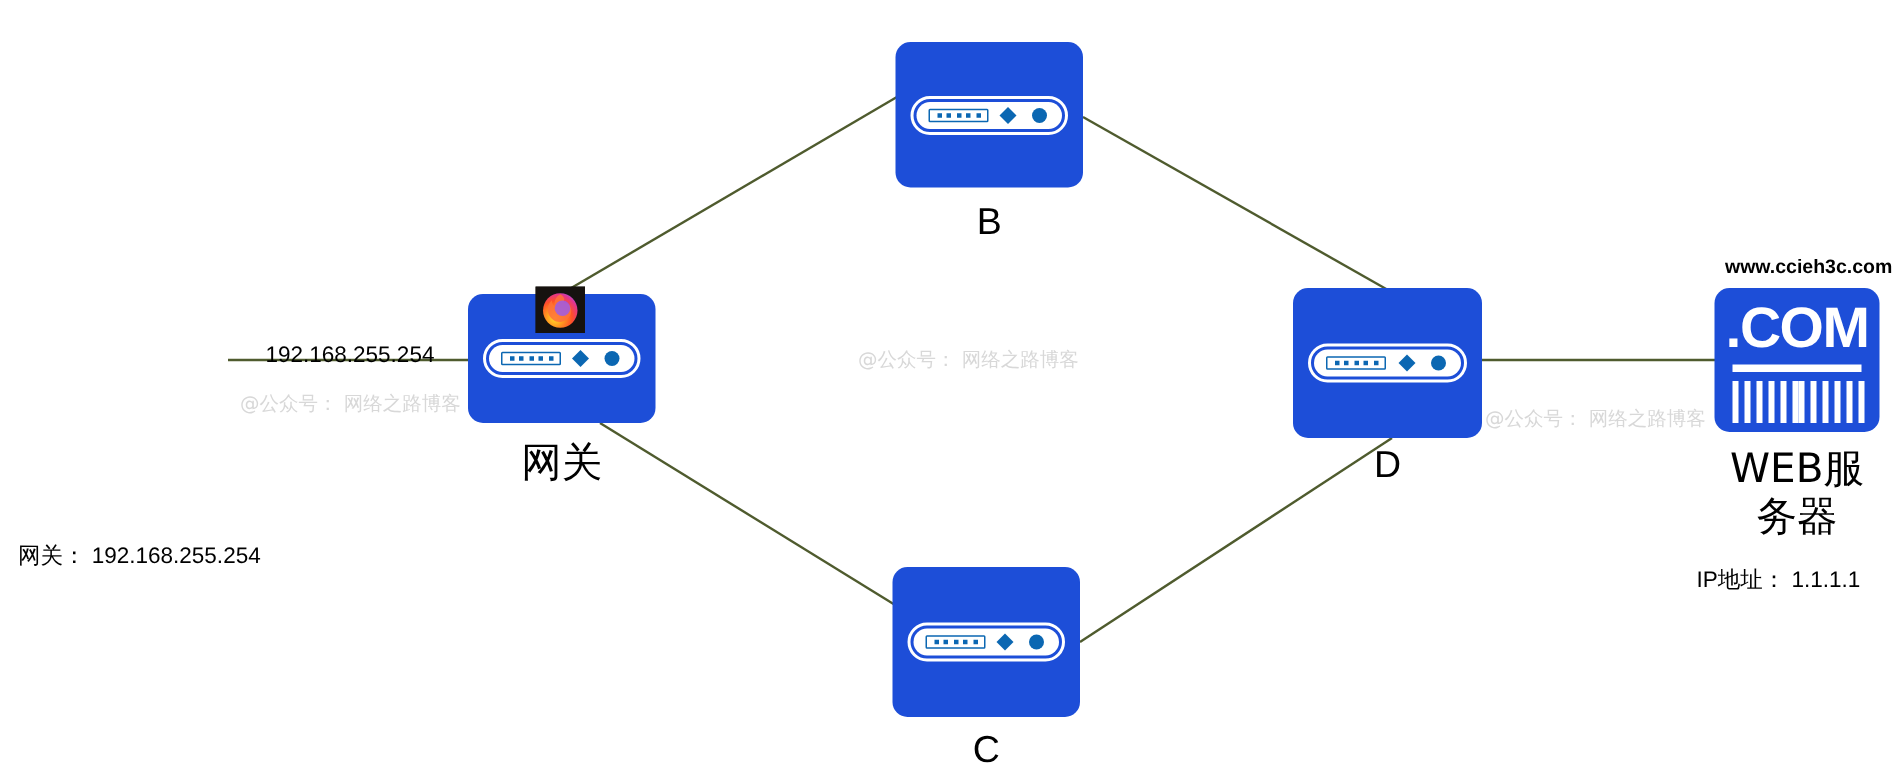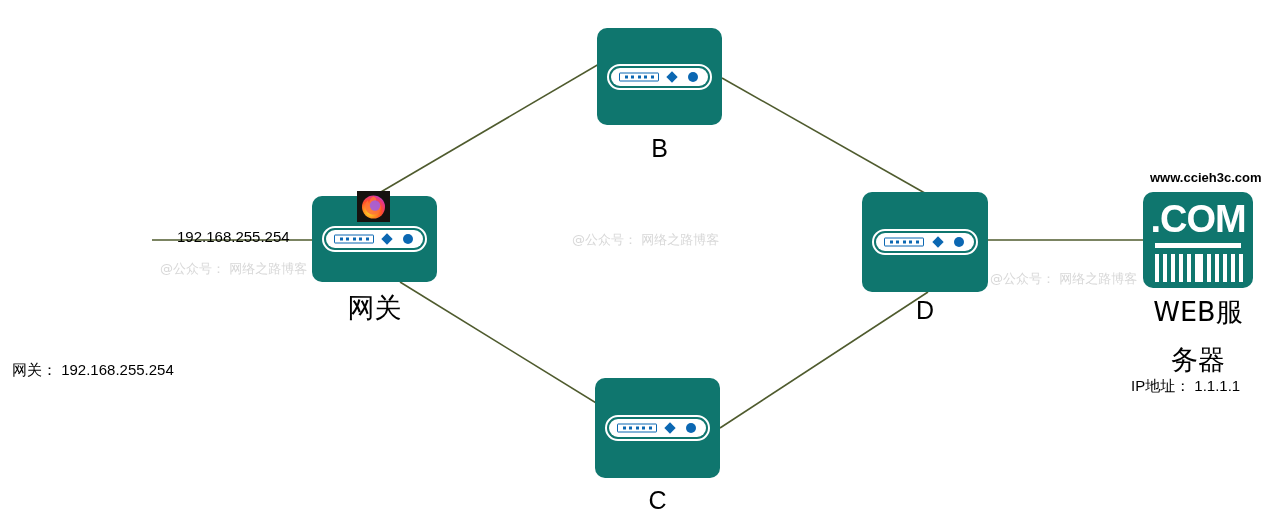--- a/index.html
+++ b/index.html
@@ -27,21 +27,21 @@
     height: 516px;
     pointer-events: none;
   }
 
   
   .node {
     position: absolute;
   }
   .node-icon {
     position: relative;
-    background: #0f766e;
+    background: #1d4ed8;
     border-radius: 10px;
     box-sizing: border-box;
   }
   .node-label {
     position: absolute;
     left: 50%;
     transform: translateX(-50%);
     white-space: nowrap;
     color: #000000;
     font-family: "Liberation Sans", "DejaVu Sans", sans-serif;
@@ -345,21 +345,21 @@
             <span></span>
             <span></span>
             <span></span>
             <span></span>
             <span></span>
             <span></span>
           </span>
       </div>
     </div>
     <div class="node-label cn-title" style="top:102px;">WEB服</div>
-    <div class="node-label cn-title" style="top:134px;margin-top:16px;">务器</div>
+    <div class="node-label cn-title" style="top:134px;">务器</div>
   </div>
   <div class="caption detail" style="left:1131px; top:377px;">IP地址： 1.1.1.1</div>
 
   <div class="wm" style="left:160px; top:260px;">@公众号： 网络之路博客</div>
   <div class="wm" style="left:572px; top:231px;">@公众号： 网络之路博客</div>
   <div class="wm" style="left:990px; top:270px;">@公众号： 网络之路博客</div>
 
 </div>
 
 </body></html>

